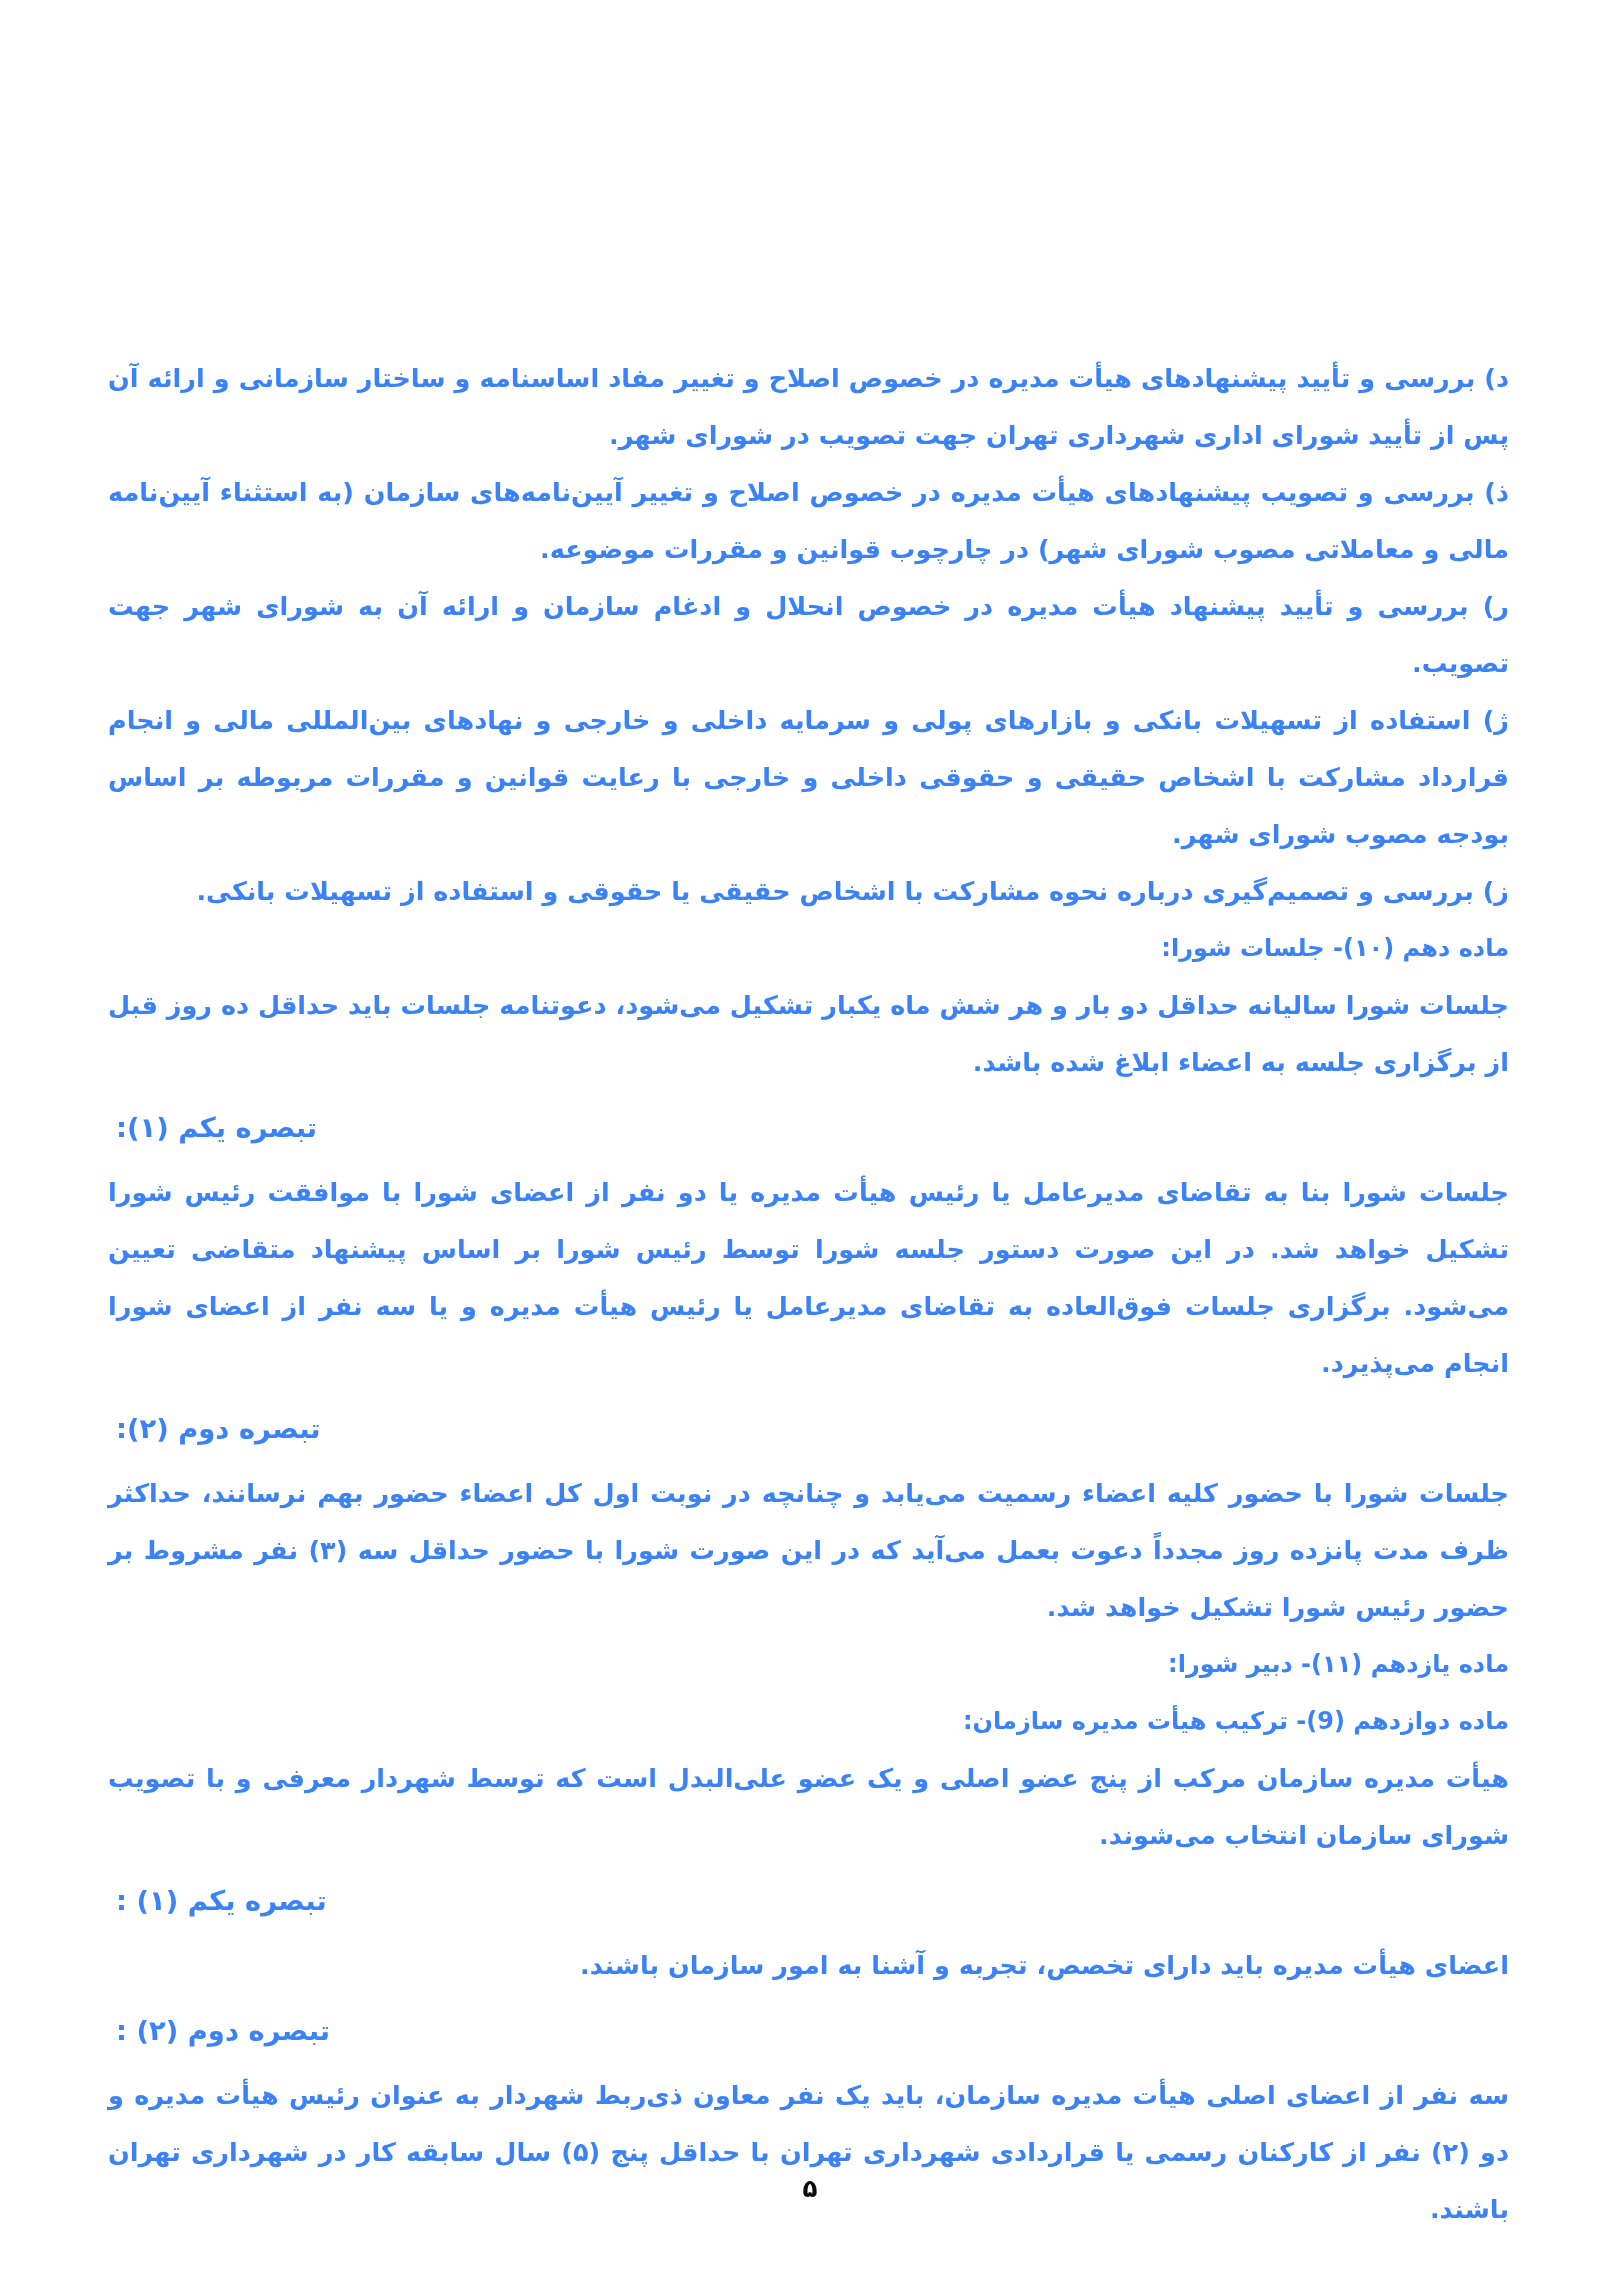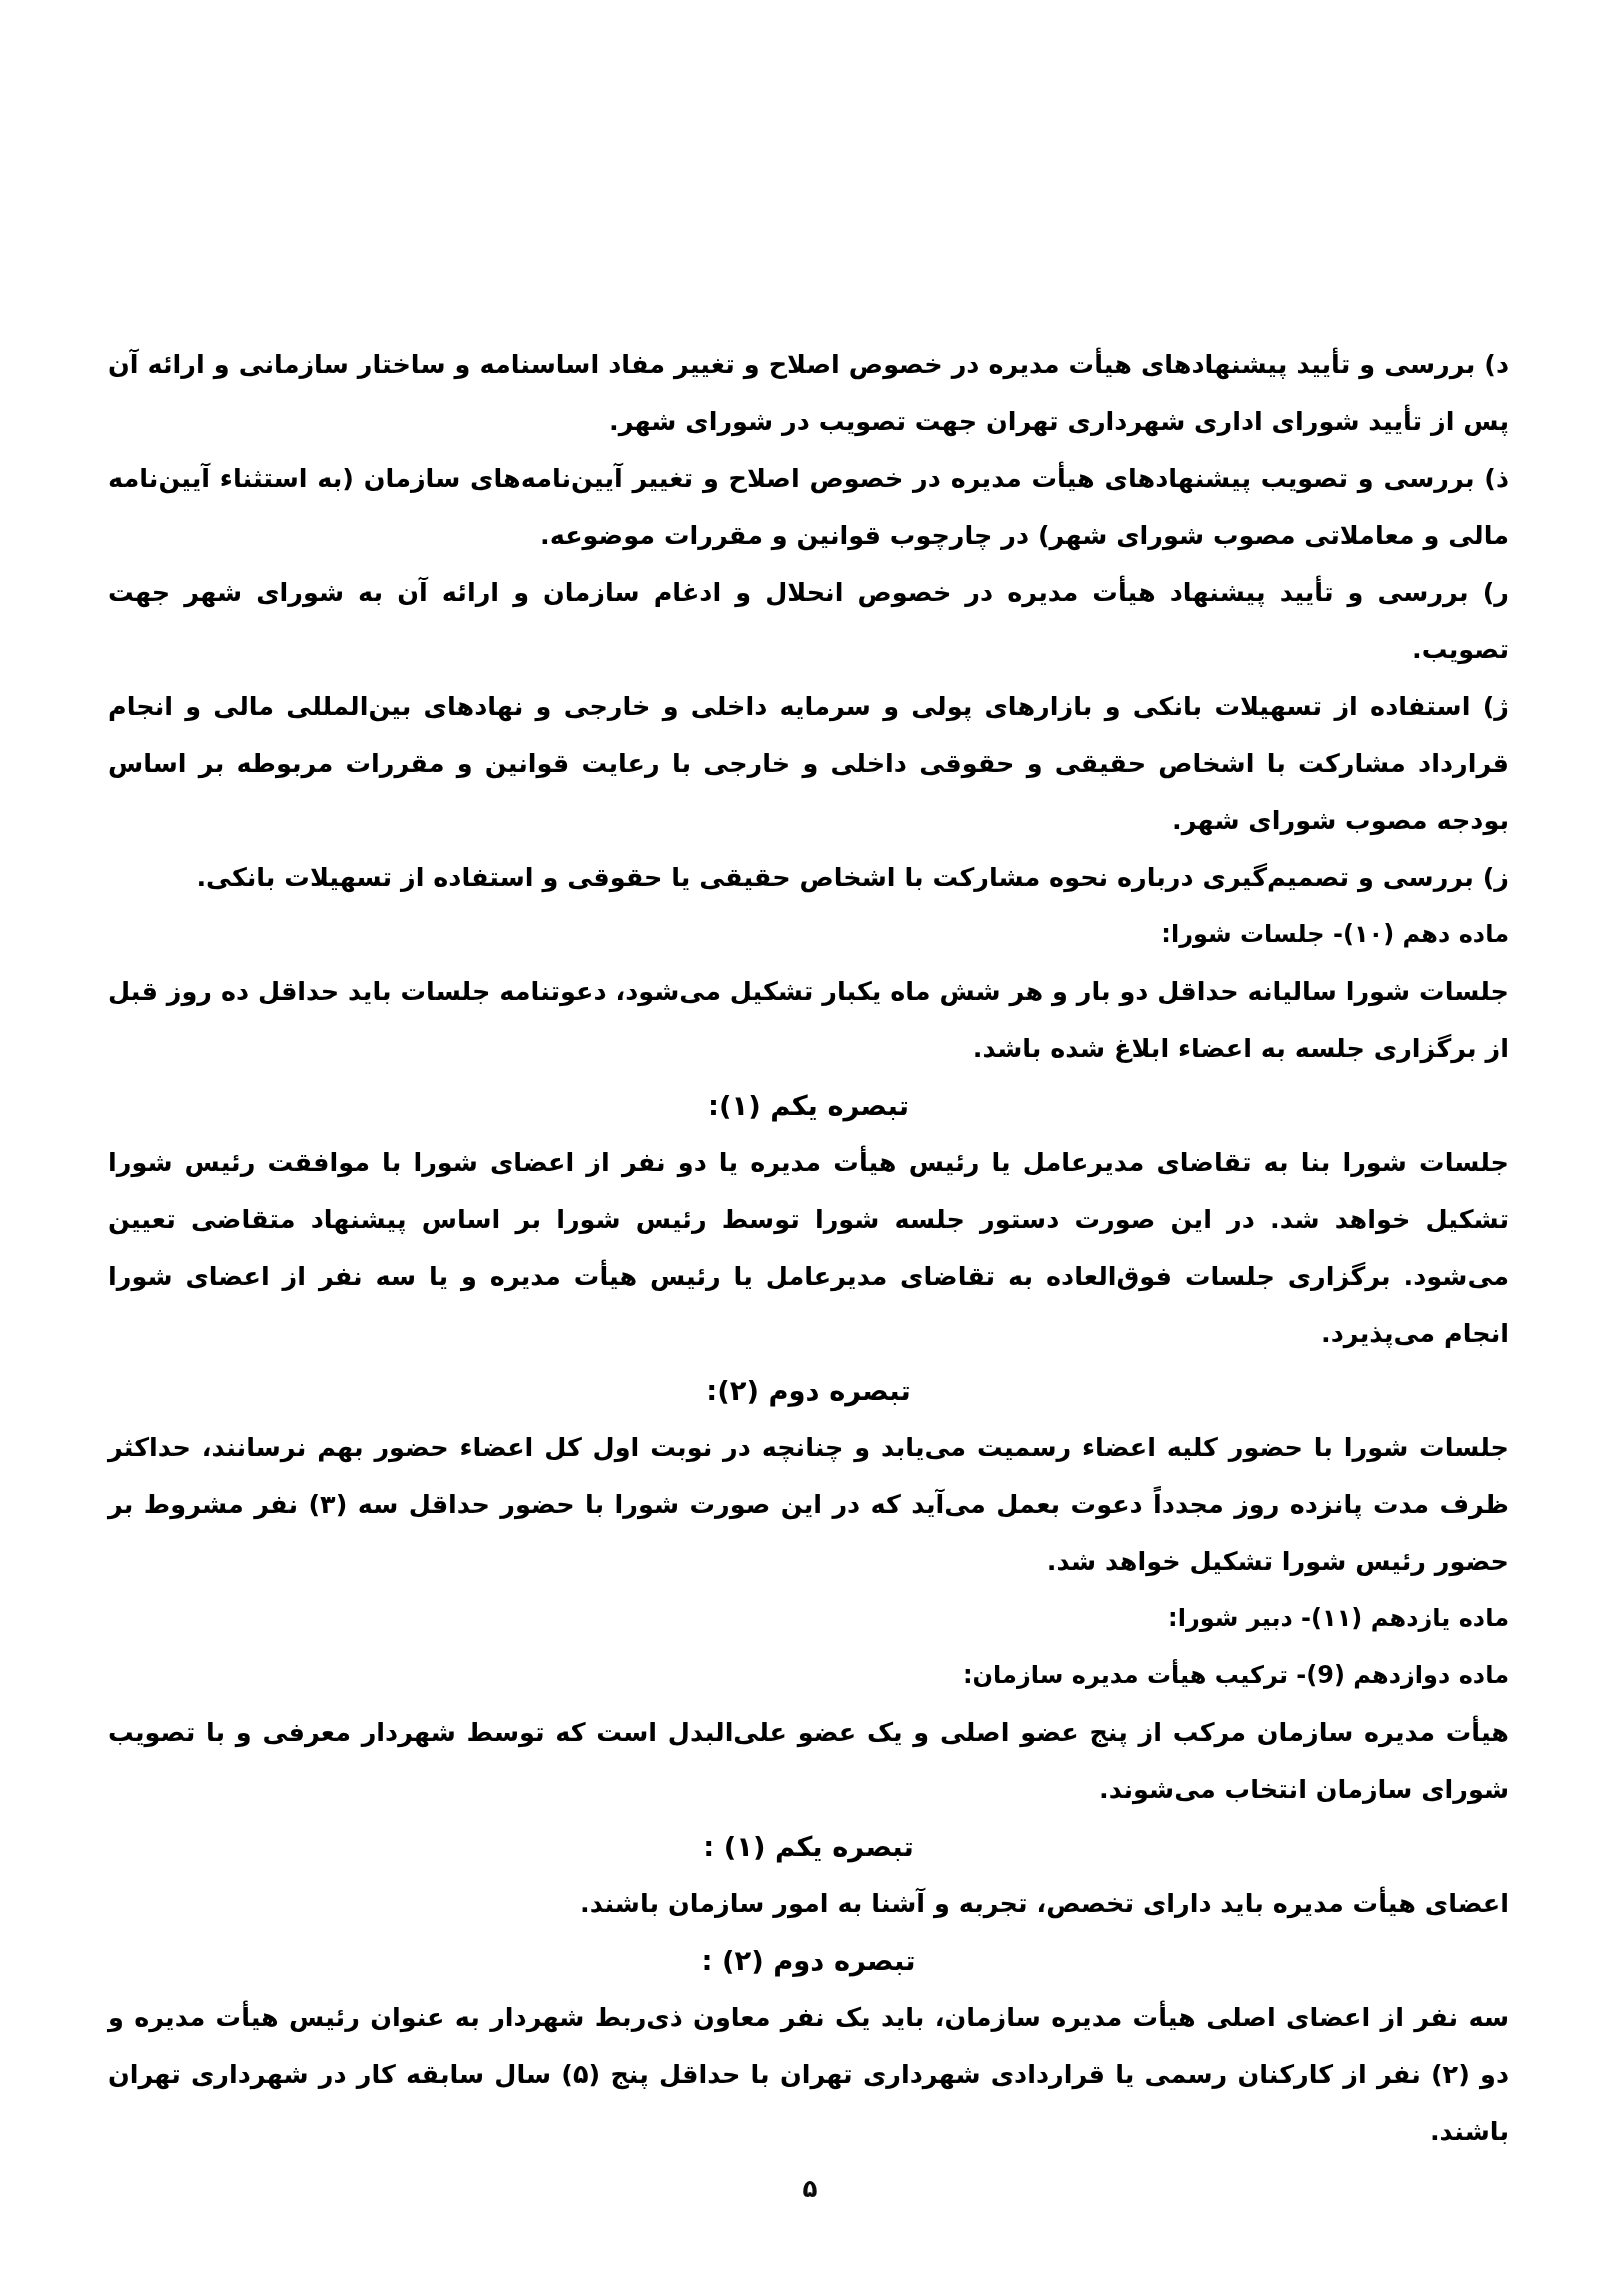--- a/index.html
+++ b/index.html
@@ -10,47 +10,47 @@
   .page {
     position: relative;
     width: 1620px;
     height: 2293px;
     background: #ffffff;
     overflow: hidden;
     font-family: "DejaVu Sans", sans-serif;
   }
   .content {
     position: absolute;
-    top: 336px;
+    top: 350px;
     right: 111px;
     left: 108px;
     direction: rtl;
     unicode-bidi: embed;
-    color: #000000;
+    color: #3b82f6;
   }
   .b-para {
     font-size: 25.5px;
     font-weight: bold;
     line-height: 57px;
     text-align: justify;
     margin: 0;
   }
   .b-h1 {
     font-size: 24px;
     font-weight: bold;
     line-height: 57px;
     text-align: right;
     margin: 0;
   }
   .b-h2 {
     font-size: 27.4px;
     font-weight: bold;
     line-height: 57px;
-    text-align: center;
-    margin: 0;
+    text-align: left;
+    margin: 8px;
   }
   .page-number {
     position: absolute;
     top: 2174px;
     left: 0;
     width: 100%;
     text-align: center;
     font-size: 24.5px;
     font-weight: bold;
     color: #0a0a0a;

